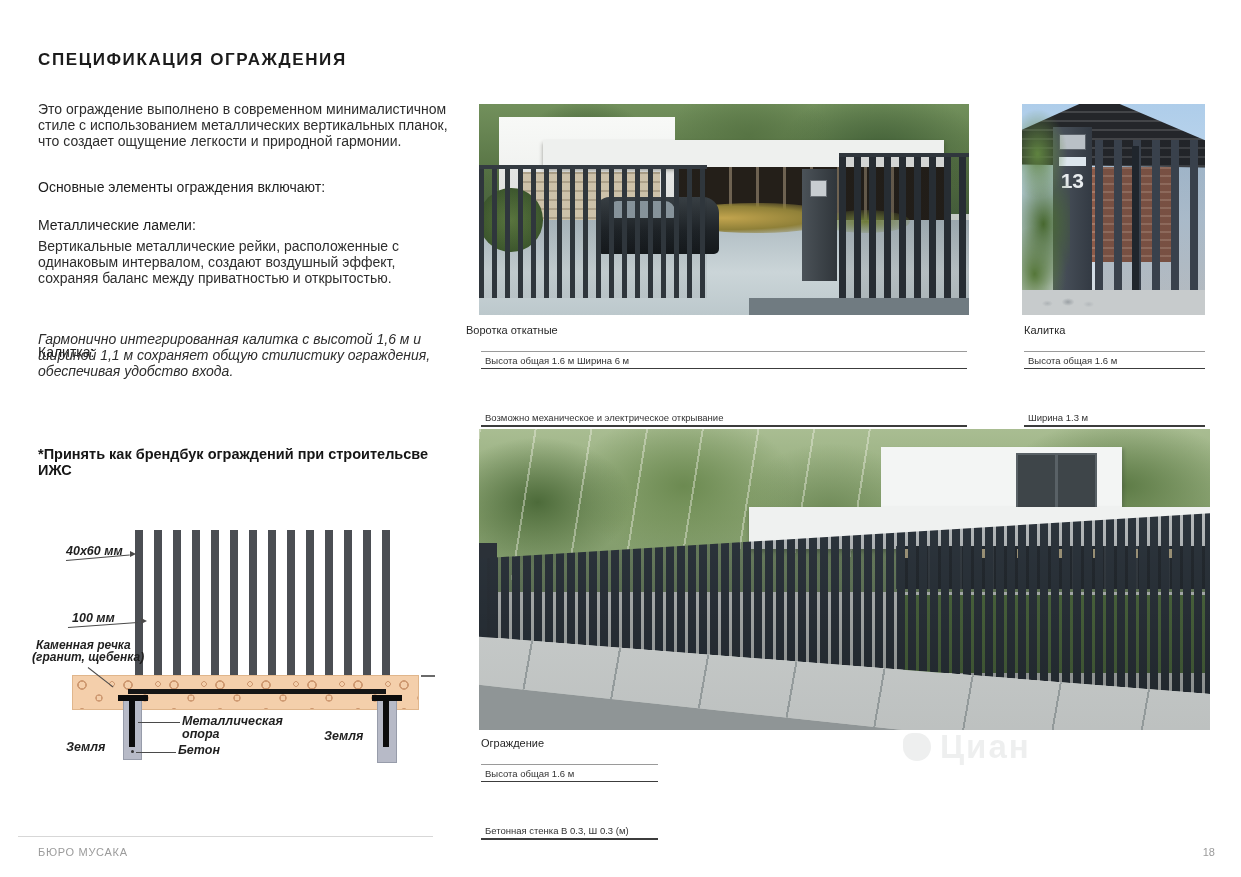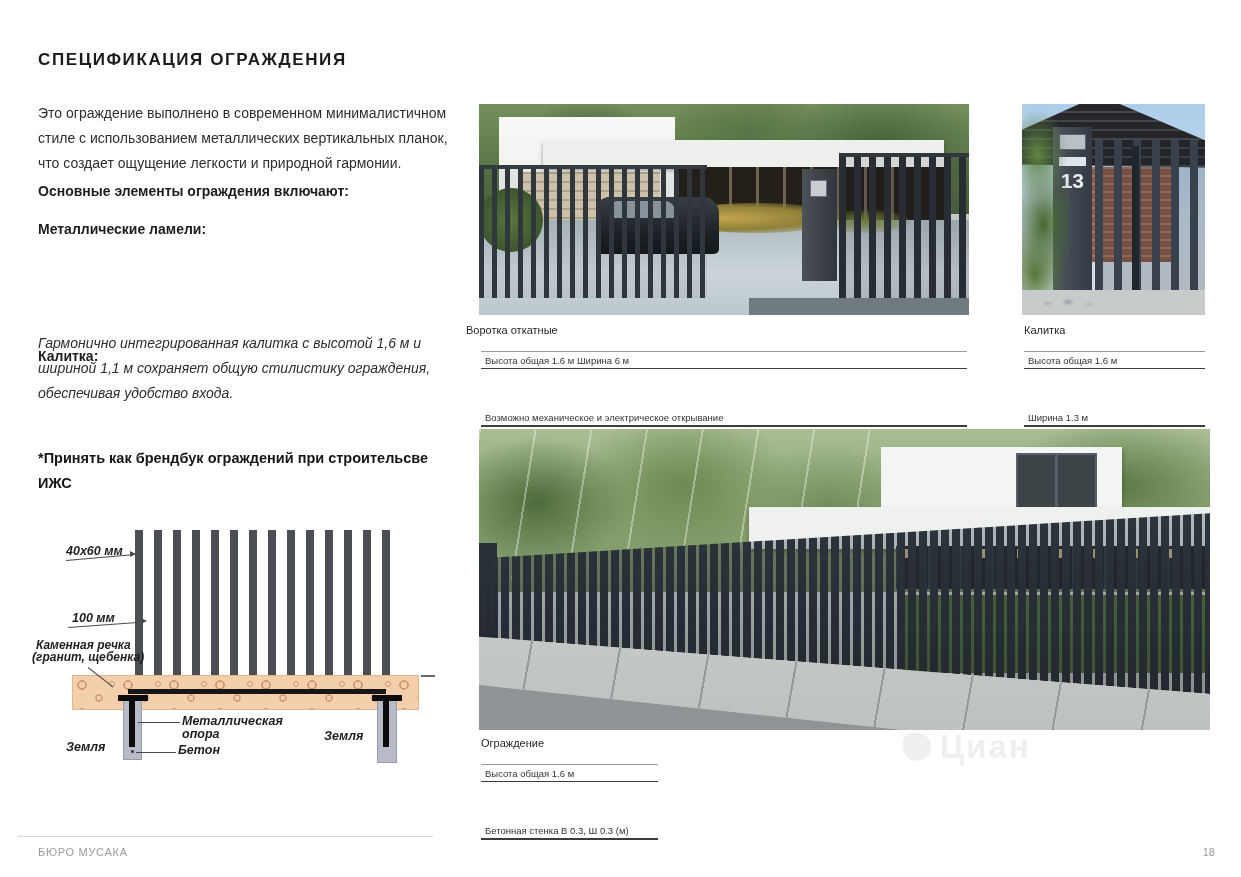--- a/index.html
+++ b/index.html
@@ -2,23 +2,23 @@
 <html><head>
 <meta charset="utf-8">
 <style>
   * { margin:0; padding:0; box-sizing:border-box; }
   html,body { background:#ffffff; }
   body { width:1241px; height:877px; font-family:"Liberation Sans", sans-serif; position:relative; overflow:hidden; }
   .page { position:absolute; inset:0; background:#fff; }
 
   
   .page-title { position:absolute; left:38px; top:50px; font-size:17px; font-weight:700; letter-spacing:1.6px; color:#1b1b1b;text-align:center; }
-  .tcol { position:absolute; left:38px; width:418px; font-size:14px; line-height:25px; color:#2d2d2d; }
+  .tcol { position:absolute; left:38px; width:418px; font-size:14px; line-height:16px; color:#2d2d2d; }
   .t-intro { top:101px; }
-  .t-h { font-weight:700; color:#1d1d1d; }
+  .t-h { font-weight:400; color:#1d1d1d; }
   .t-elements { top:179px; }
   .t-lam-h { top:217px; }
   .t-lam { top:238px; }
   .t-gate-h { top:310px;margin-top:34px; }
   .t-gate { top:331px;font-style:italic; }
   .t-note { top:402px; font-size:14.5px; font-weight:700; color:#161616;margin-top:44px; }
 
   
   .diagram { position:absolute; left:30px; top:515px; width:430px; height:285px; }
   .dg-bars { position:absolute; left:105px; top:15px; width:255px; height:160px;
@@ -175,20 +175,21 @@
 </head>
 <body>
 
 <div class="page">
 
   <div class="page-title">СПЕЦИФИКАЦИЯ ОГРАЖДЕНИЯ</div>
 
   <p class="tcol t-intro">Это ограждение выполнено в современном минималистичном стиле с использованием металлических вертикальных планок, что создает ощущение легкости и природной гармонии.</p>
   <p class="tcol t-elements t-h">Основные элементы ограждения включают:</p>
   <p class="tcol t-lam-h t-h">Металлические ламели:</p>
+  <p class="tcol t-lam">Вертикальные металлические рейки, расположенные с одинаковым интервалом, создают воздушный эффект, сохраняя баланс между приватностью и открытостью.</p>
   <p class="tcol t-gate-h t-h">Калитка:</p>
   <p class="tcol t-gate">Гармонично интегрированная калитка с высотой 1,6 м и шириной 1,1 м сохраняет общую стилистику ограждения, обеспечивая удобство входа.</p>
   <p class="tcol t-note">*Принять как брендбук ограждений при строительсве ИЖС</p>
 
   <div class="diagram">
     <div class="dg-bars"></div>
     <div class="dg-gravel"></div>
     <div class="dg-rail"></div>
     <div class="dg-dash"></div>
     <div class="dg-footing f-left"></div>

